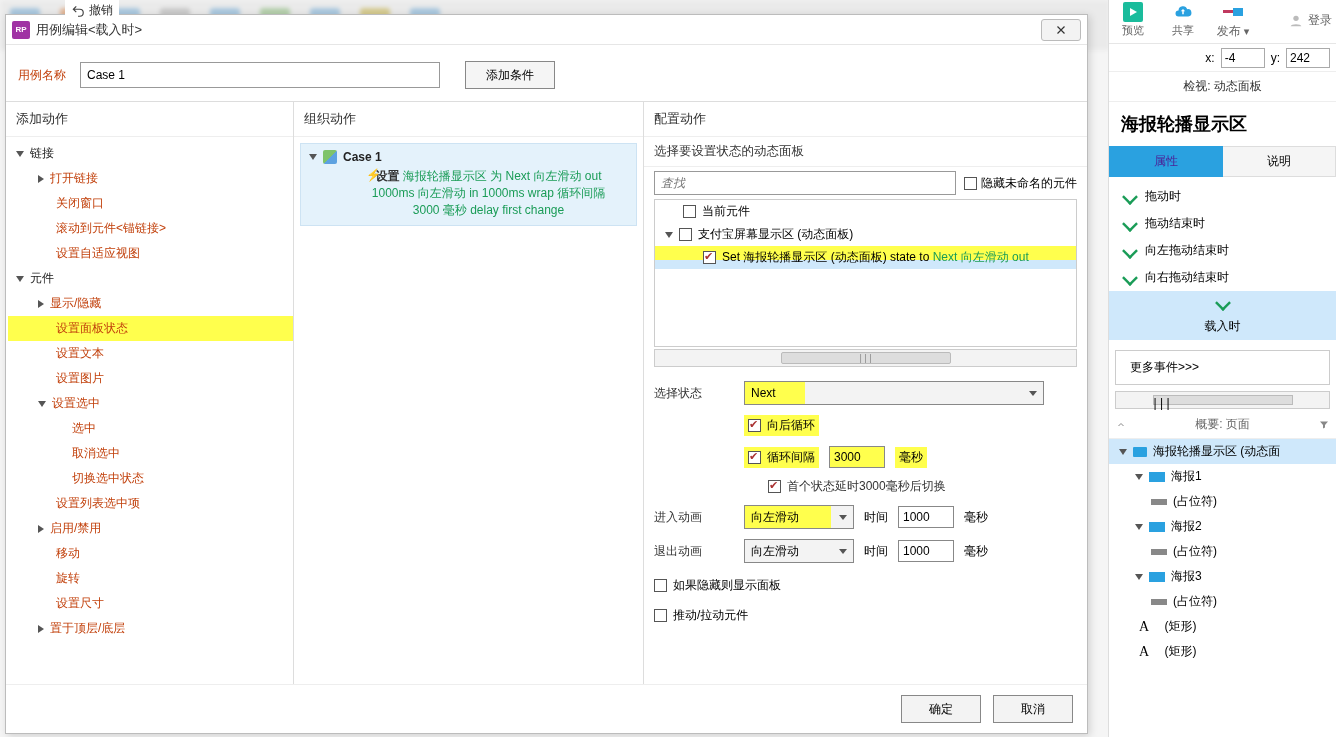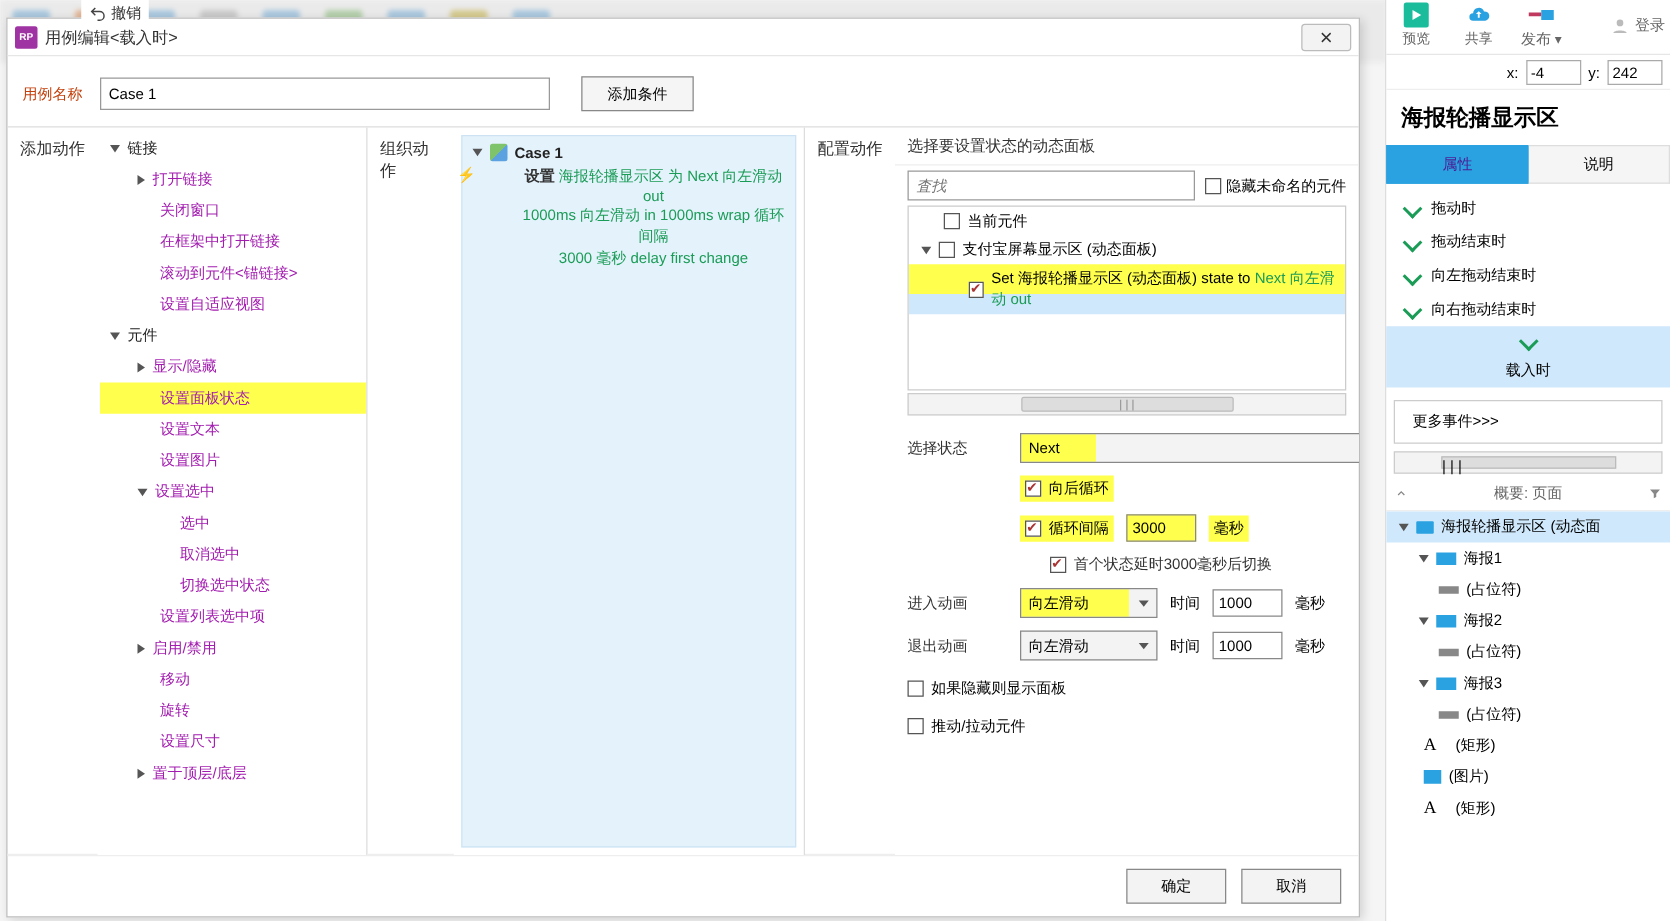--- a/index.html
+++ b/index.html
@@ -16,31 +16,31 @@
   .dialog-title { flex: 1; font-size: 13px; color: #333; }
   .close-btn { width: 40px; height: 22px; border: 1px solid #bbb; background: #f3f3f3; border-radius: 3px; display: flex; align-items: center; justify-content: center; cursor: pointer; }
   .close-btn svg { width: 14px; height: 14px; }
 
   .case-row { padding: 16px 12px 12px 12px; display: flex; align-items: center; gap: 14px; }
   .case-row label { color: #c2410c; }
   .case-name-input { width: 360px; height: 26px; border: 1px solid #999; padding: 0 6px; }
   .add-cond-btn { margin-left: auto; margin-right: 520px; width: 90px; height: 28px; border: 1px solid #888; background: #f5f5f5; cursor: pointer; }
 
   .columns { flex: 1; display: flex; border-top: 1px solid #ddd; min-height: 0; }
-  .col { display: flex; border-right: 1px solid #ddd; }
+  .col { display: flex; flex-direction: column; border-right: 1px solid #ddd; }
   .col-header { padding: 8px 10px; font-size: 13px; color: #333; border-bottom: 1px solid #eeeeee; }
   .col1 { width: 288px; }
   .col2 { width: 350px; }
   .col3 { flex: 1; border-right: none; }
 
   
   .action-tree { flex: 1; overflow-y: auto; padding: 4px 0 4px 2px; }
   .tree-group, .tree-item { padding: 4px 0 4px 8px; display: flex; align-items: center; gap: 6px; cursor: pointer; }
   .tree-group { font-size: 12.5px; color: #222; }
-  .tree-item { font-size: 12.5px; color: #a21caf; }
+  .tree-item { font-size: 12.5px; color: #c2410c; }
   .caret { width: 0; height: 0; display: inline-block; }
   .caret.down { border-left: 4px solid transparent; border-right: 4px solid transparent; border-top: 6px solid #555; }
   .caret.right { border-top: 4px solid transparent; border-bottom: 4px solid transparent; border-left: 6px solid #555; }
   .indent1 { padding-left: 30px; }
   .indent2 { padding-left: 48px; }
   .indent3 { padding-left: 64px; }
   .hl { background: #ffff4d; }
   .action-tree::-webkit-scrollbar, .panel-list::-webkit-scrollbar { width: 16px; }
   .action-tree::-webkit-scrollbar-track, .panel-list::-webkit-scrollbar-track { background: #f0f0f0; border-left: 1px solid #ddd; }
   .action-tree::-webkit-scrollbar-thumb, .panel-list::-webkit-scrollbar-thumb { background: #c7c7c7; border: 2px solid #f0f0f0; border-radius: 8px; }
@@ -164,23 +164,20 @@
             <span>链接</span>
           </div>
         <div class="tree-item indent1">
             <span class="caret right"></span>
             <span>打开链接</span>
           </div>
         <div class="tree-item indent2">
             <span>关闭窗口</span>
           </div>
         <div class="tree-item indent2">
-            <span>在框架中打开链接</span>
-          </div>
-        <div class="tree-item indent2">
             <span>滚动到元件&lt;锚链接&gt;</span>
           </div>
         <div class="tree-item indent2">
             <span>设置自适应视图</span>
           </div>
 
         <div class="tree-group">
             <span class="caret down"></span>
             <span>元件</span>
           </div>
@@ -386,20 +383,21 @@
         </svg>
       <span>登录</span>
     </div>
   </div>
   <div class="rr-coord">
     <span>x:</span>
     <input value="-4" style="">
     <span>y:</span>
     <input value="242" style="">
   </div>
+  <div class="rr-inspect">检视: 动态面板</div>
   <div class="rr-title">海报轮播显示区</div>
   <div class="rr-tabs">
     <div class="rr-tab first active">属性</div>
     <div class="rr-tab">说明</div>
   </div>
   <div class="rr-events">
     <div class="rr-event">
         <span class="ev-ic"></span>
         <span>拖动时</span>
       </div>
@@ -460,19 +458,15 @@
     <div class="outline-row oind1">
         <span class="caret down"></span>
         <span class="oi state"></span>
         <span>海报3</span>
       </div>
     <div class="outline-row oind2">
         <span class="oi ph"></span>
         <span>(占位符)</span>
       </div>
     <div class="outline-row" style="padding-left:30px;"><span style="font-family:serif;font-size:14px;">A</span>&nbsp;<span>(矩形)</span></div>
-    <div class="outline-row" style="padding-left:30px;">
-        <span class="oi img"></span>
-        <span>(图片)</span>
-      </div>
     <div class="outline-row" style="padding-left:30px;"><span style="font-family:serif;font-size:14px;">A</span>&nbsp;<span>(矩形)</span></div>
   </div>
 </div>
 
 </body></html>

